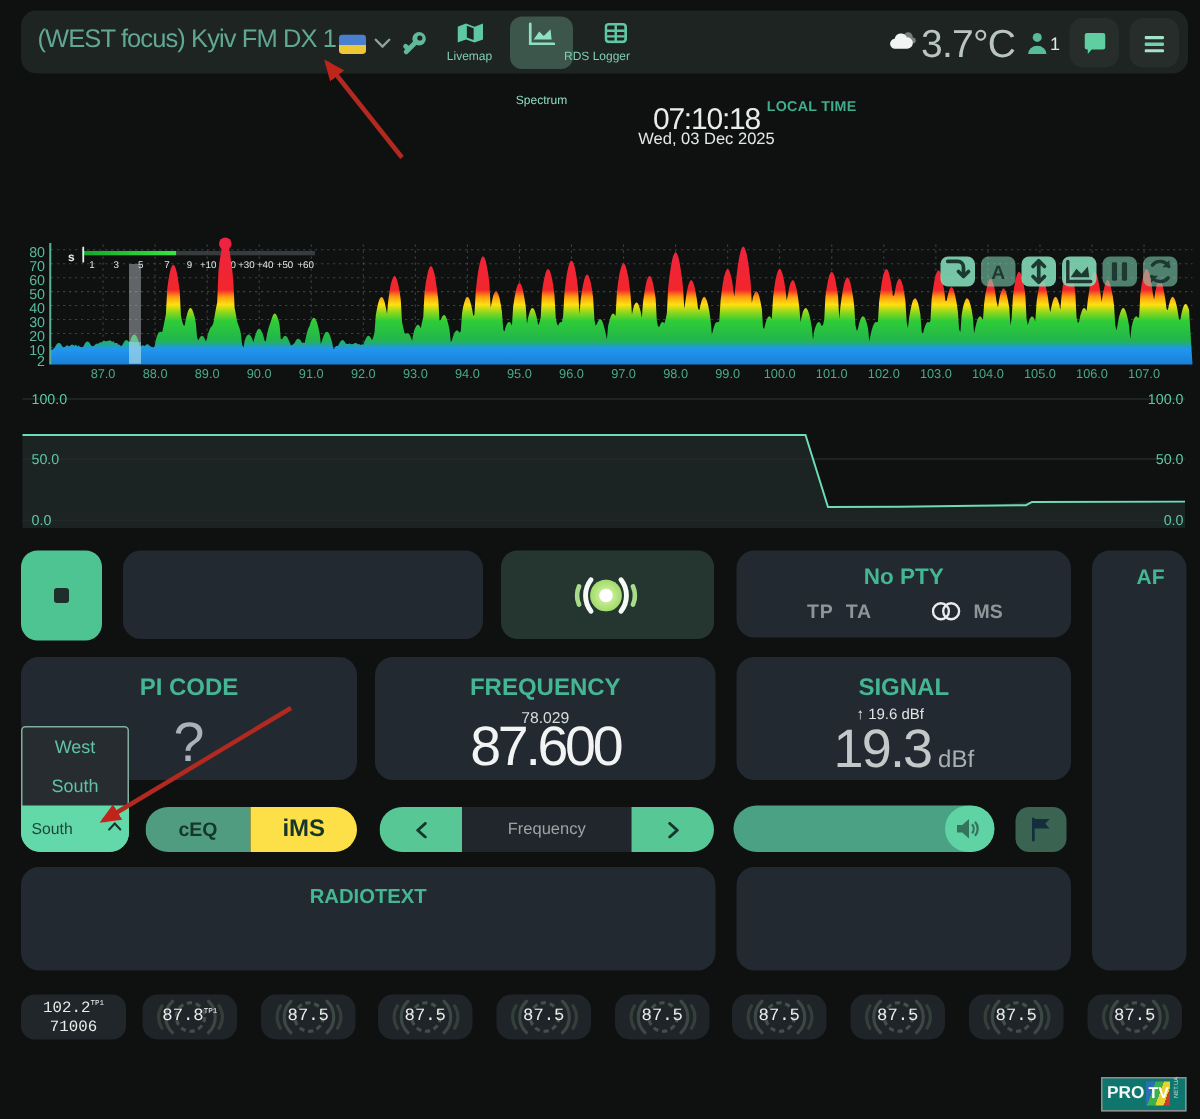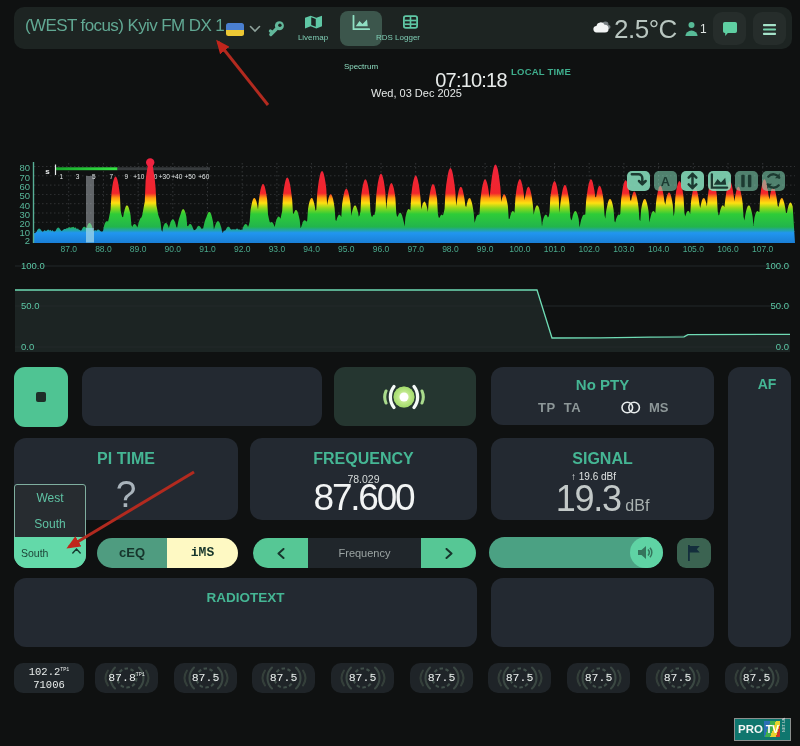--- a/index.html
+++ b/index.html
@@ -48,21 +48,21 @@
     <line x1="2" y1="7" x2="18" y2="7" stroke="#5fc7a5" stroke-width="2.2"></line>
     <line x1="2" y1="12" x2="18" y2="12" stroke="#5fc7a5" stroke-width="2.2"></line>
   </svg>
 <div class="abs" style="left:372px; top:33px; width:52px; text-align:center; color:#7fcdb4; font-size:8px;">RDS Logger</div>
 
 <svg class="abs" style="left:592px; top:20px;" width="19" height="14" viewBox="0 0 24 18">
   <circle cx="17" cy="6" r="4" fill="#777f82"></circle>
     <circle cx="21" cy="9" r="2.6" fill="#777f82"></circle>
   <path fill="#f2f4f4" d="M6 16 a4.2 4.2 0 0 1-0.5-8.4 a5.5 5.5 0 0 1 10.4-1.4 A4.2 4.2 0 0 1 16.5 16 Z"></path>
 </svg>
-<div class="abs" style="left:614px; top:14px; color:#b9c6c0; font-size:26px; letter-spacing:-0.5px;">2.5°C</div>
+<div class="abs" style="left:614px; top:14px; color:#b9c6c0; font-size:26px; letter-spacing:-0.5px;">3.7°C</div>
 
 <svg class="abs" style="left:684px; top:21px;" width="15" height="15" viewBox="0 0 16 16">
     <circle cx="8" cy="4.2" r="3.2" fill="#57bb97"></circle>
     <path fill="#57bb97" d="M1.5 16 a6.5 5.8 0 0 1 13 0 Z"></path>
   </svg>
 <div class="abs" style="left:700px; top:22px; color:#dfe5e2; font-size:12px;">1</div>
 
 <div class="abs" style="left:713px; top:12px; width:33px; height:33px; background:#262d2b; border-radius:9px;"></div>
 <svg class="abs" style="left:723px; top:22px;" width="14" height="14" viewBox="0 0 14 14">
     <path fill="#5fcfa2" d="M0 1.8 a1.8 1.8 0 0 1 1.8-1.8 h10.4 a1.8 1.8 0 0 1 1.8 1.8 v7.4 a1.8 1.8 0 0 1-1.8 1.8 h-7.4 l-2.6 3 v-3 h-0.4 a1.8 1.8 0 0 1-1.8-1.8 z"></path>
@@ -70,21 +70,21 @@
 
 <div class="abs" style="left:753px; top:12px; width:33px; height:33px; background:#262d2b; border-radius:9px;"></div>
 <svg class="abs" style="left:763px; top:24px;" width="13" height="11" viewBox="0 0 13 11">
     <rect x="0" y="0" width="13" height="2.2" rx="0.8" fill="#a5e2c9"></rect>
     <rect x="0" y="4.4" width="13" height="2.2" rx="0.8" fill="#72d2ab"></rect>
     <rect x="0" y="8.8" width="13" height="2.2" rx="0.8" fill="#a5e2c9"></rect>
   </svg>
 
 <div class="abs" style="left:371px; top:66px; width:200px; text-align:right; color:#3fae8d; font-size:9.5px; font-weight:bold; letter-spacing:0.2px;">LOCAL TIME</div>
 <div class="abs" style="left:371px; top:70px; width:200px; text-align:center; color:#e8eceb; font-size:20px; line-height:1; letter-spacing:-0.8px;">07:10:18</div>
-<div class="abs" style="left:371px; top:88px; width:200px; color:#e4e8e7; font-size:11px; line-height:1;">Wed, 03 Dec 2025</div>
+<div class="abs" style="left:371px; top:88px; width:200px; text-align:center; color:#e4e8e7; font-size:11px; line-height:1;">Wed, 03 Dec 2025</div>
 
 <svg class="abs" style="left:0; top:0;" width="800" height="260" viewBox="0 0 800 260">
 <defs>
       <linearGradient id="specg" x1="0" y1="243" x2="0" y2="158" gradientUnits="userSpaceOnUse">
 <stop offset="0" stop-color="#1a7fd6"></stop>
         <stop offset="0.12" stop-color="#2196f0"></stop>
         <stop offset="0.19" stop-color="#22b54c"></stop>
         <stop offset="0.34" stop-color="#2ecc38"></stop>
         <stop offset="0.41" stop-color="#8fd81c"></stop>
         <stop offset="0.47" stop-color="#ffe010"></stop>
@@ -249,36 +249,36 @@
 <svg class="abs" style="left:621px; top:401px;" width="20" height="13" viewBox="0 0 20 13">
     <circle cx="6.3" cy="6.5" r="5.3" stroke="#e8ecec" stroke-width="1.6" fill="none"></circle>
     <circle cx="13.1" cy="6.5" r="5.3" stroke="#e8ecec" stroke-width="1.6" fill="none"></circle>
   </svg>
 <div class="abs" style="left:649px; top:400px; color:#8d9798; font-size:13px; font-weight:bold;">MS</div>
 
 <div class="panel" style="left:728px; top:367px; width:63px; height:280px;"></div>
 <div class="title abs" style="left:728px; top:376px; width:78px; font-size:14px;">AF</div>
 
 <div class="panel" style="left:14px; top:438px; width:224px; height:82px;"></div>
-<div class="title abs" style="left:14px; top:450px; width:224px; font-size:16px;">PI TIME</div>
+<div class="title abs" style="left:14px; top:450px; width:224px; font-size:16px;">PI CODE</div>
 <div class="abs" style="left:14px; top:474px; width:224px; text-align:center; color:#a9b3bb; font-size:37px; font-weight:300;">?</div>
 
 <div class="panel" style="left:250px; top:438px; width:227px; height:82px;"></div>
 <div class="title abs" style="left:250px; top:450px; width:227px; font-size:16px;">FREQUENCY</div>
 <div class="abs" style="left:250px; top:473px; width:227px; text-align:center; color:#d6dbda; font-size:10.5px;">78.029</div>
 <div class="abs" style="left:250px; top:477px; width:227px; text-align:center; color:#f2f4f4; font-size:37px; letter-spacing:-2.2px;">87.600</div>
 
 <div class="panel" style="left:491px; top:438px; width:223px; height:82px;"></div>
 <div class="title abs" style="left:491px; top:450px; width:223px; font-size:16px;">SIGNAL</div>
 <div class="abs" style="left:491px; top:471px; width:205px; text-align:center; color:#dfe3e2; font-size:10px;">↑ 19.6 dBf</div>
 <div class="abs" style="left:491px; top:478px; width:223px; text-align:center; color:#c3c9c8; font-size:36px; letter-spacing:-1.2px;">19.3<span style="font-size:16px; color:#a9b1b0; letter-spacing:0;"> dBf</span></div>
 
 <div class="abs" style="left:97px; top:538px; width:141px; height:30px; border-radius:15px; overflow:hidden; display:flex;">
   <div style="width:70px; background:#4f9c80; color:#16352b; font-size:13px; font-weight:bold; text-align:center; line-height:30px;">cEQ</div>
-  <div style="width:71px; background:#fef9c3; color:#16352b; font-size:13px; font-weight:bold; text-align:center; line-height:30px;font-family:Liberation Mono, monospace;">iMS</div>
+  <div style="width:71px; background:#fde047; color:#16352b; font-size:16px; font-weight:bold; text-align:center; line-height:30px;">iMS</div>
 </div>
 
 <div class="abs" style="left:253px; top:538px; width:223px; height:30px; border-radius:15px; overflow:hidden; display:flex;">
   <div style="width:55px; background:#56c795; display:flex; align-items:center; justify-content:center;">
       <svg width="8" height="11" viewBox="0 0 8 11">
         <path d="M6.5 1 L1.5 5.5 L6.5 10" stroke="#17352c" stroke-width="2" fill="none" stroke-linecap="round" stroke-linejoin="round"></path>
       </svg>
     </div>
   <div style="flex:1; background:#20262b; color:#9ba4a3; text-align:center; line-height:30px; font-size:11px;">Frequency</div>
   <div style="width:55px; background:#56c795; display:flex; align-items:center; justify-content:center;">

